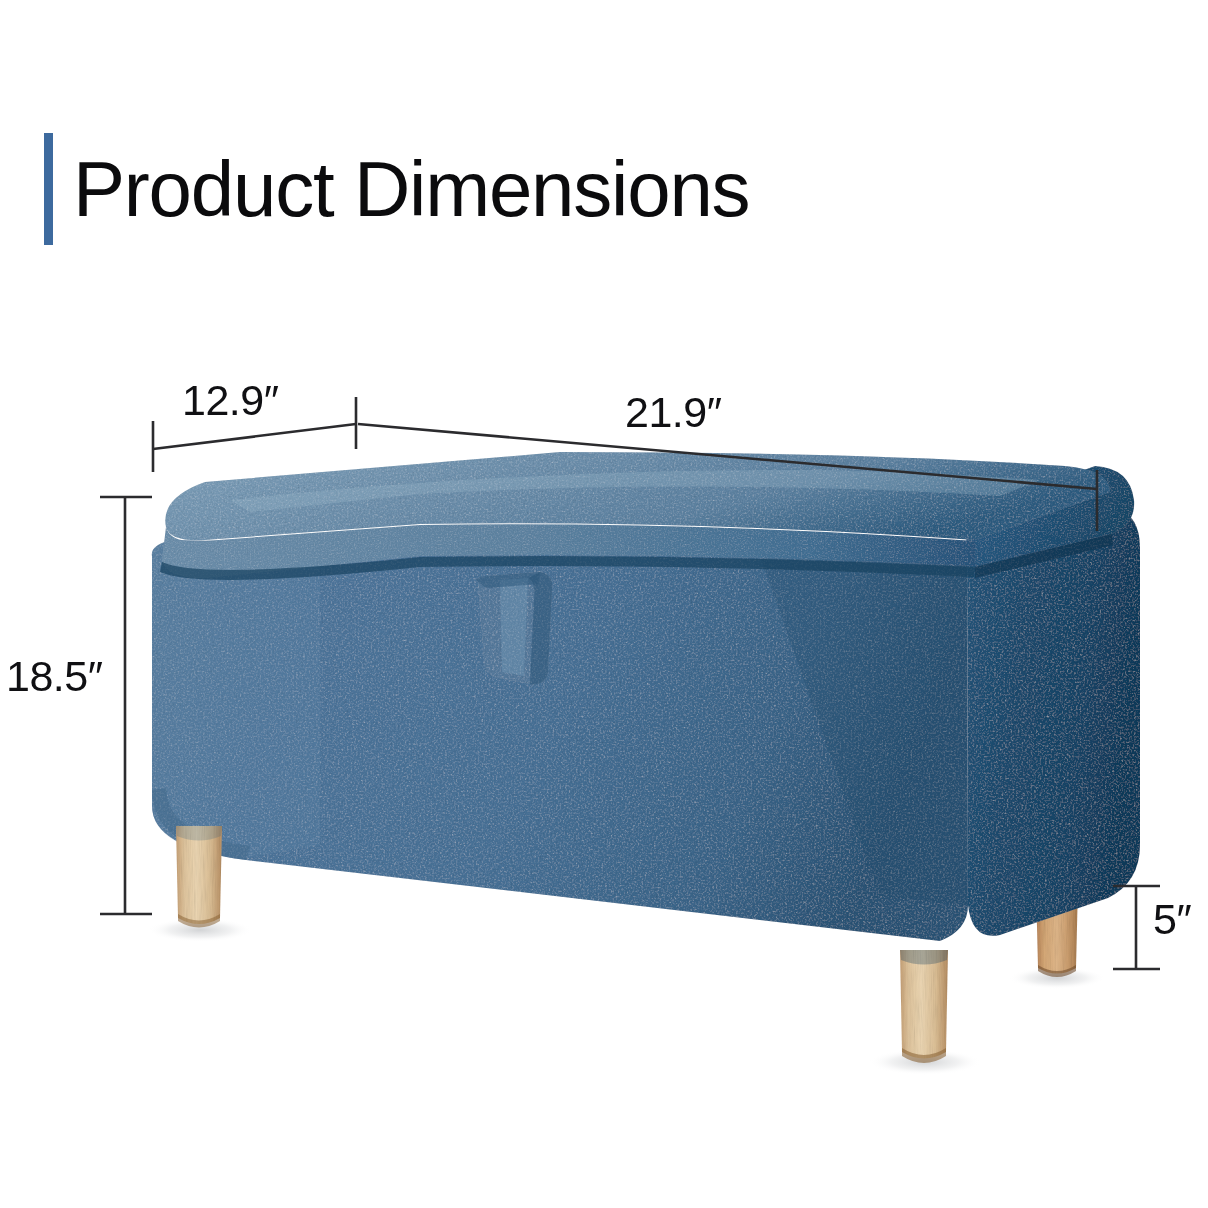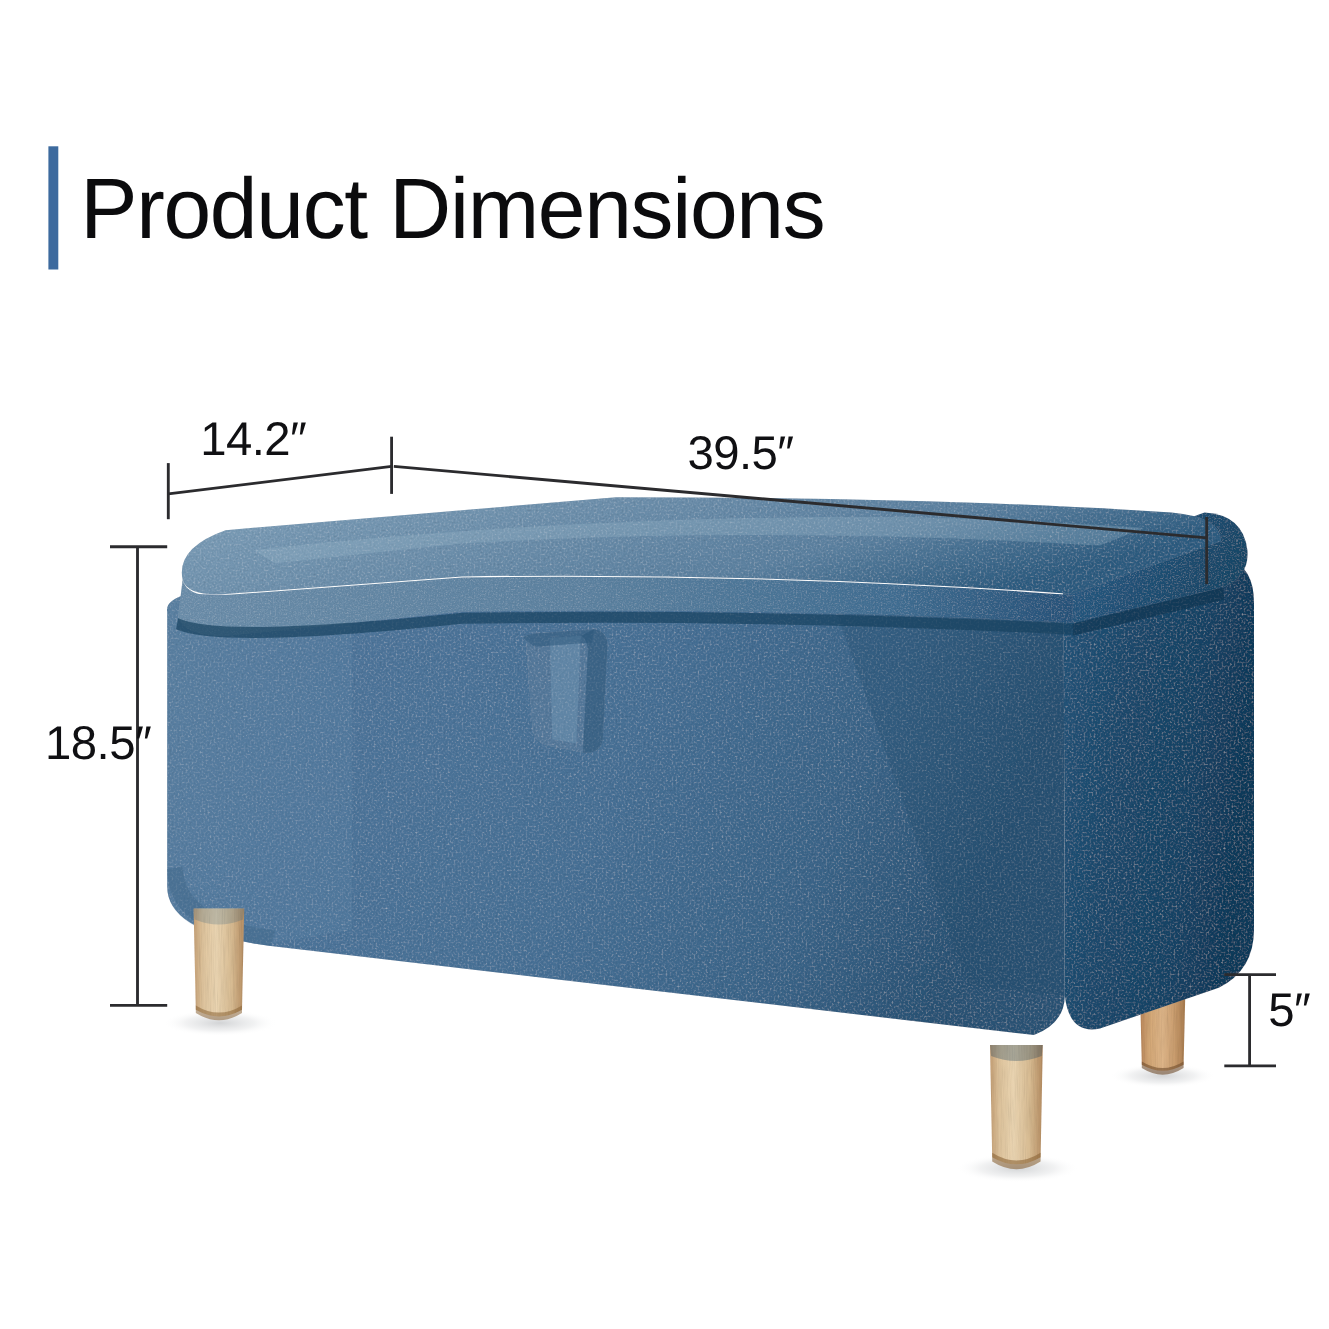--- a/index.html
+++ b/index.html
@@ -58,21 +58,21 @@
   .dim-label {
     position: absolute;
     font-family: "Liberation Sans", sans-serif;
     font-weight: 400;
     color: #101013;
     white-space: nowrap;
     line-height: 1;
   }
   #label-depth  { left: 182px; top: 379px; font-size: 43px; letter-spacing: -0.5px; }
   #label-width  { left: 625px; top: 391px; font-size: 43px; letter-spacing: -0.5px; }
-  #label-height { left: 6px;   top: 655px; font-size: 43px; letter-spacing: -0.5px; margin-left: 35px; }
+  #label-height { left: 6px;   top: 655px; font-size: 43px; letter-spacing: -0.5px; }
   #label-legs   { left: 1153px;top: 898px; font-size: 43px; letter-spacing: -0.5px; }
 
   
   #product {
     position: absolute;
     left: 0;
     top: 0;
     width: 1208px;
     height: 1208px;
   }
@@ -309,19 +309,19 @@
 
         <g>
           <line x1="1136" y1="886" x2="1136" y2="969"></line>
           <line x1="1113" y1="886" x2="1160" y2="886"></line>
           <line x1="1113" y1="969" x2="1160" y2="969"></line>
         </g>
 
       </g>
     </svg>
 
-    <div class="dim-label" id="label-depth">14.2″</div>
-    <div class="dim-label" id="label-width">39.5″</div>
+    <div class="dim-label" id="label-depth">12.9″</div>
+    <div class="dim-label" id="label-width">21.9″</div>
     <div class="dim-label" id="label-height">18.5″</div>
     <div class="dim-label" id="label-legs">5″</div>
   </div>
 
 </div>
 
 </body></html>

